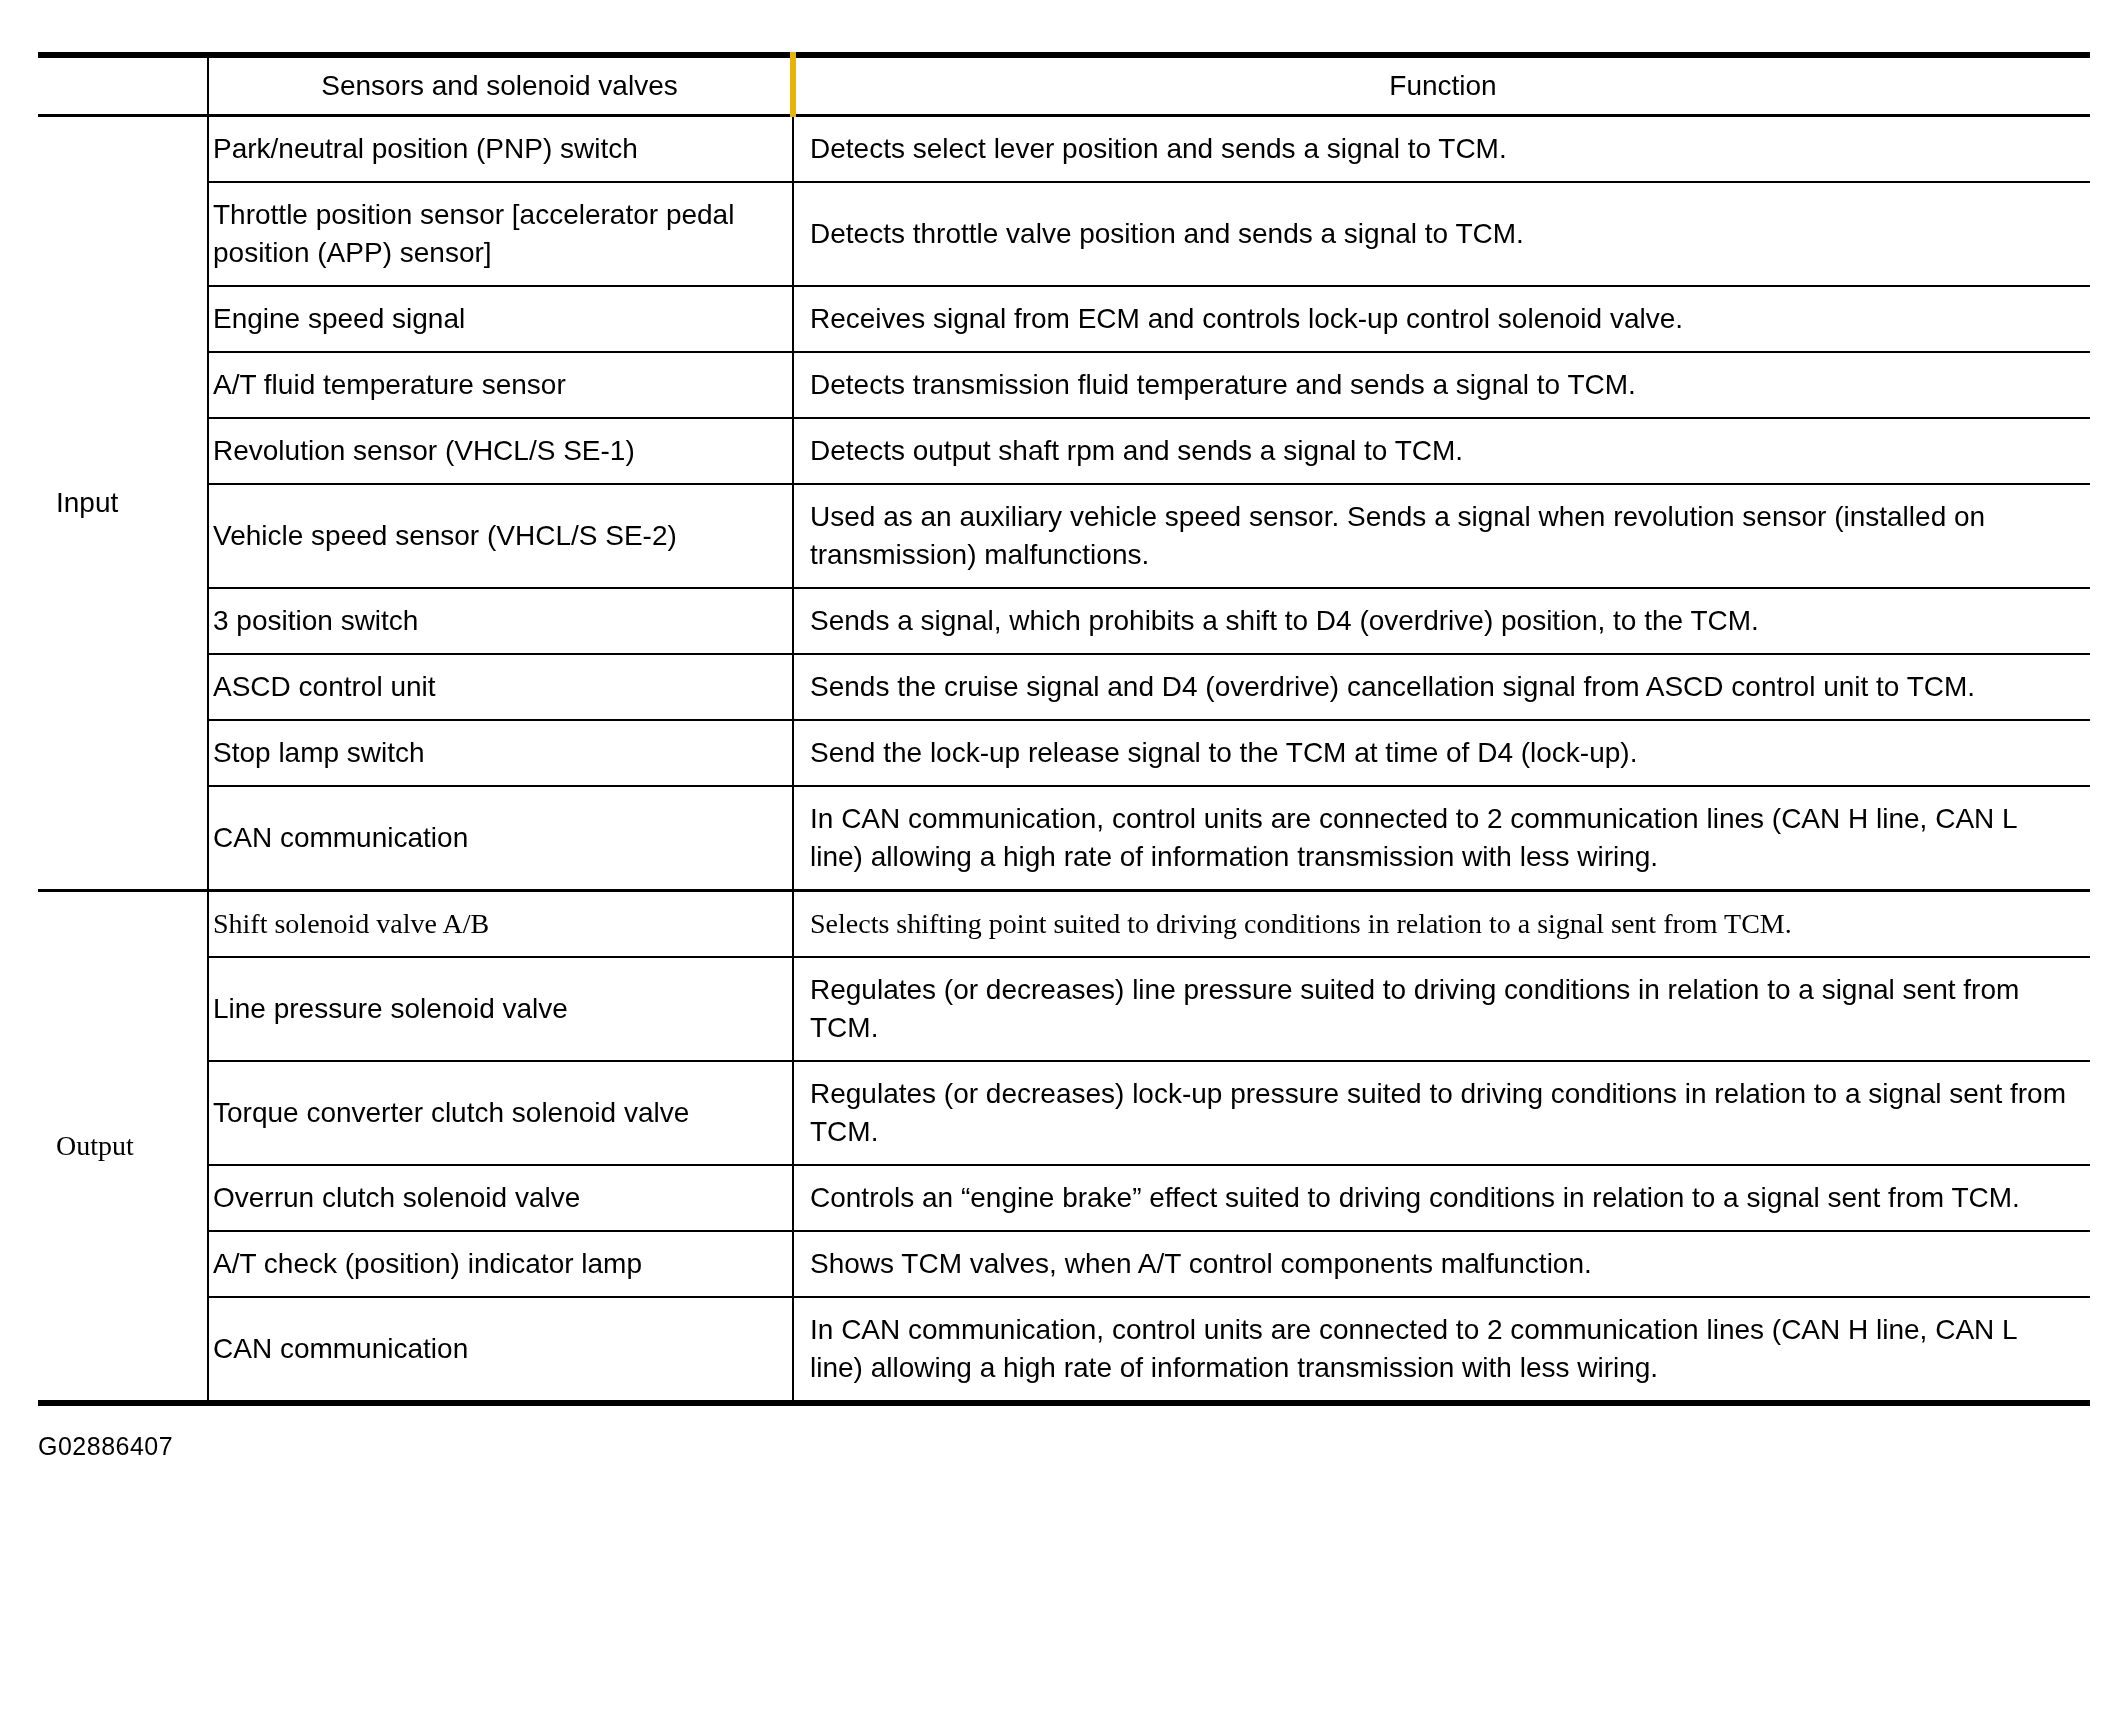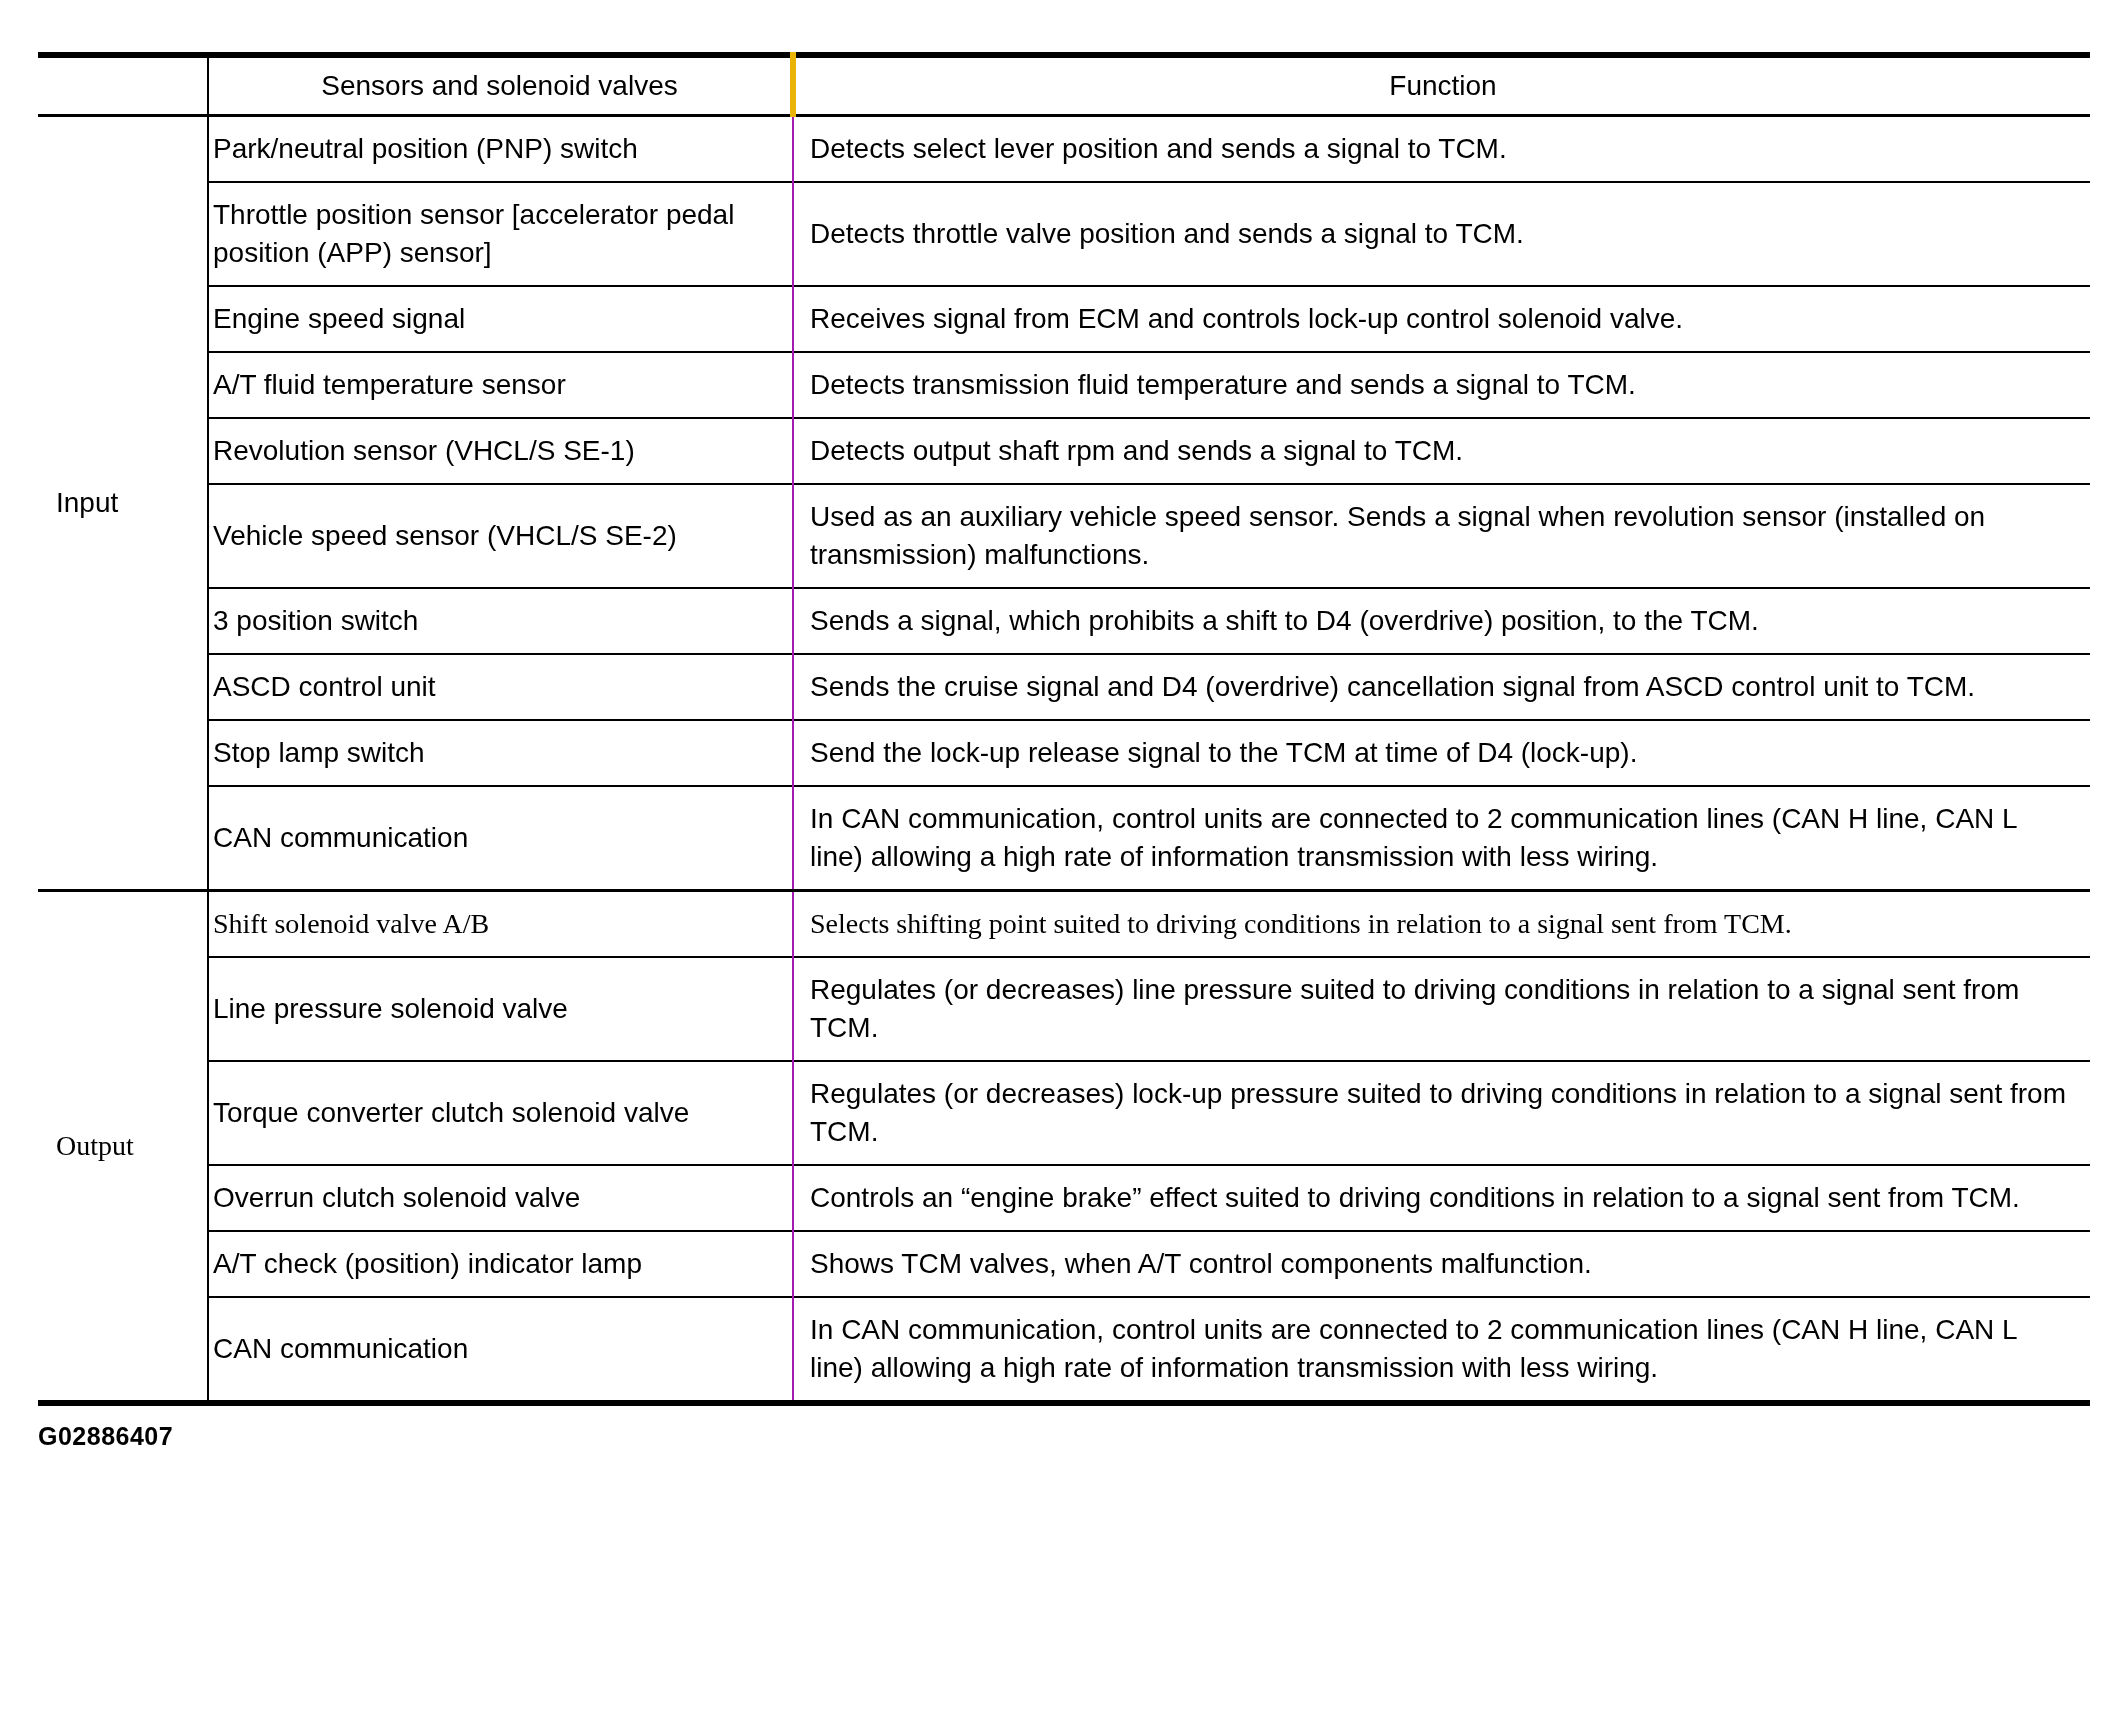--- a/index.html
+++ b/index.html
@@ -48,32 +48,32 @@
     border-left: none;
     padding-left: 18px;
     vertical-align: middle;
     text-align: left;
   }
   table.spec tbody td.sensor {
     border-left: 2px solid #000;
     padding-right: 14px;
   }
   table.spec tbody td.func {
-    border-left: 2px solid #a21caf;
+    border-left: 2px solid #000000;
     padding-left: 16px;
     padding-right: 16px;
   }
   table.spec tbody tr.section-start > td {
     border-top: 3px solid #000;
     font-family: Liberation Serif, serif;
   }
   .figure-id {
-    margin-top: 16px;
+    margin-top: 26px;
     font-size: 25px;
-    font-weight: 700;
+    font-weight: 400;
     letter-spacing: 0.5px;
   }
 </style>
 </head>
 <body>
 
 <div class="page">
 
   <table class="spec">
     <colgroup>

